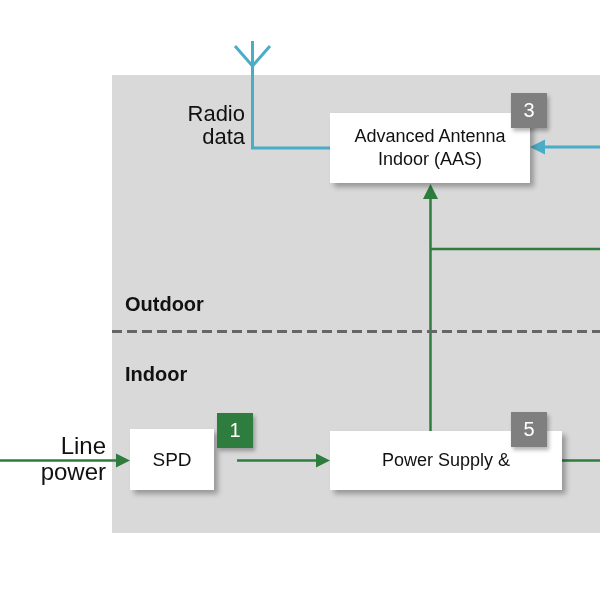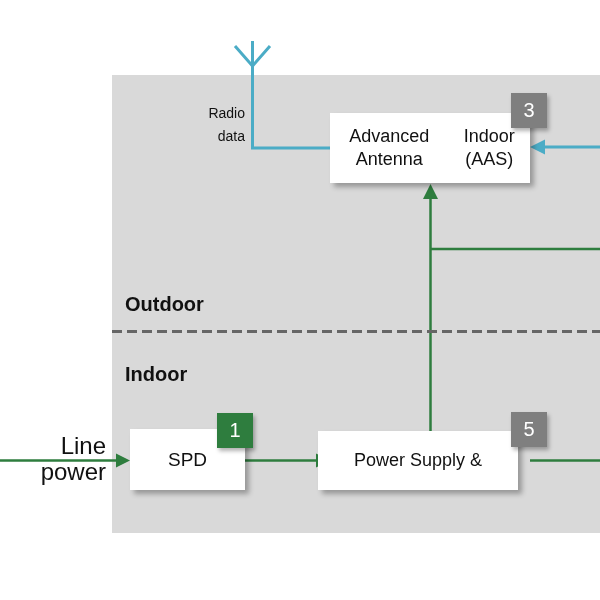--- a/index.html
+++ b/index.html
@@ -39,29 +39,29 @@
   .green-line{stroke:var(--power-line-green);stroke-width:2.5;fill:none;}
   .green-fill{fill:var(--power-line-green);stroke:none;}
   .dash-line{
     stroke:var(--boundary-dash-gray);stroke-width:3;fill:none;
     stroke-dasharray:10 5;
   }
   .node{
     position:absolute;
     background:var(--box-bg);
     box-shadow:4px 4px 5px rgba(0,0,0,0.30);
-    display:flex;
+    display:flex;flex-direction:column;
     align-items:center;justify-content:center;
     text-align:center;
     font-size:18px;line-height:23px;
     z-index:2;
   }
   .node-aas{left:330px;top:113px;width:200px;height:70px;}
-  .node-spd{left:130px;top:429px;width:115px;height:61px;font-size:19px;}
-  .node-psu{left:318px;top:431px;width:200px;height:59px;}
+  .node-spd{left:130px;top:429px;width:84px;height:61px;font-size:19px;}
+  .node-psu{left:330px;top:431px;width:232px;height:59px;}
   .badge{
     position:absolute;
     width:36px;height:35px;
     display:flex;align-items:center;justify-content:center;
     color:#ffffff;font-size:20px;
     box-shadow:2px 3px 4px rgba(0,0,0,0.30);
     z-index:3;
   }
   .badge-gray{background:var(--badge-gray);}
   .badge-green{background:var(--badge-green);}
@@ -70,21 +70,21 @@
   .badge-5{left:511px;top:412px;}
   .zone-label{
     position:absolute;left:125px;
     font-size:20px;font-weight:bold;
     z-index:2;
   }
   .zone-outdoor{top:293px;}
   .zone-indoor{top:341px;margin-top:22px;}
   .free-label{
     position:absolute;
-    font-size:14px;line-height:23px;
+    font-size:22px;line-height:23px;
     text-align:right;
     z-index:2;
   }
   .radio-data-label{left:145px;top:102px;width:100px;}
   .line-power-label{left:4px;top:433px;width:102px;font-size:24px;line-height:26px;}
 </style>
 </head>
 <body>
 
 <div class="canvas">

